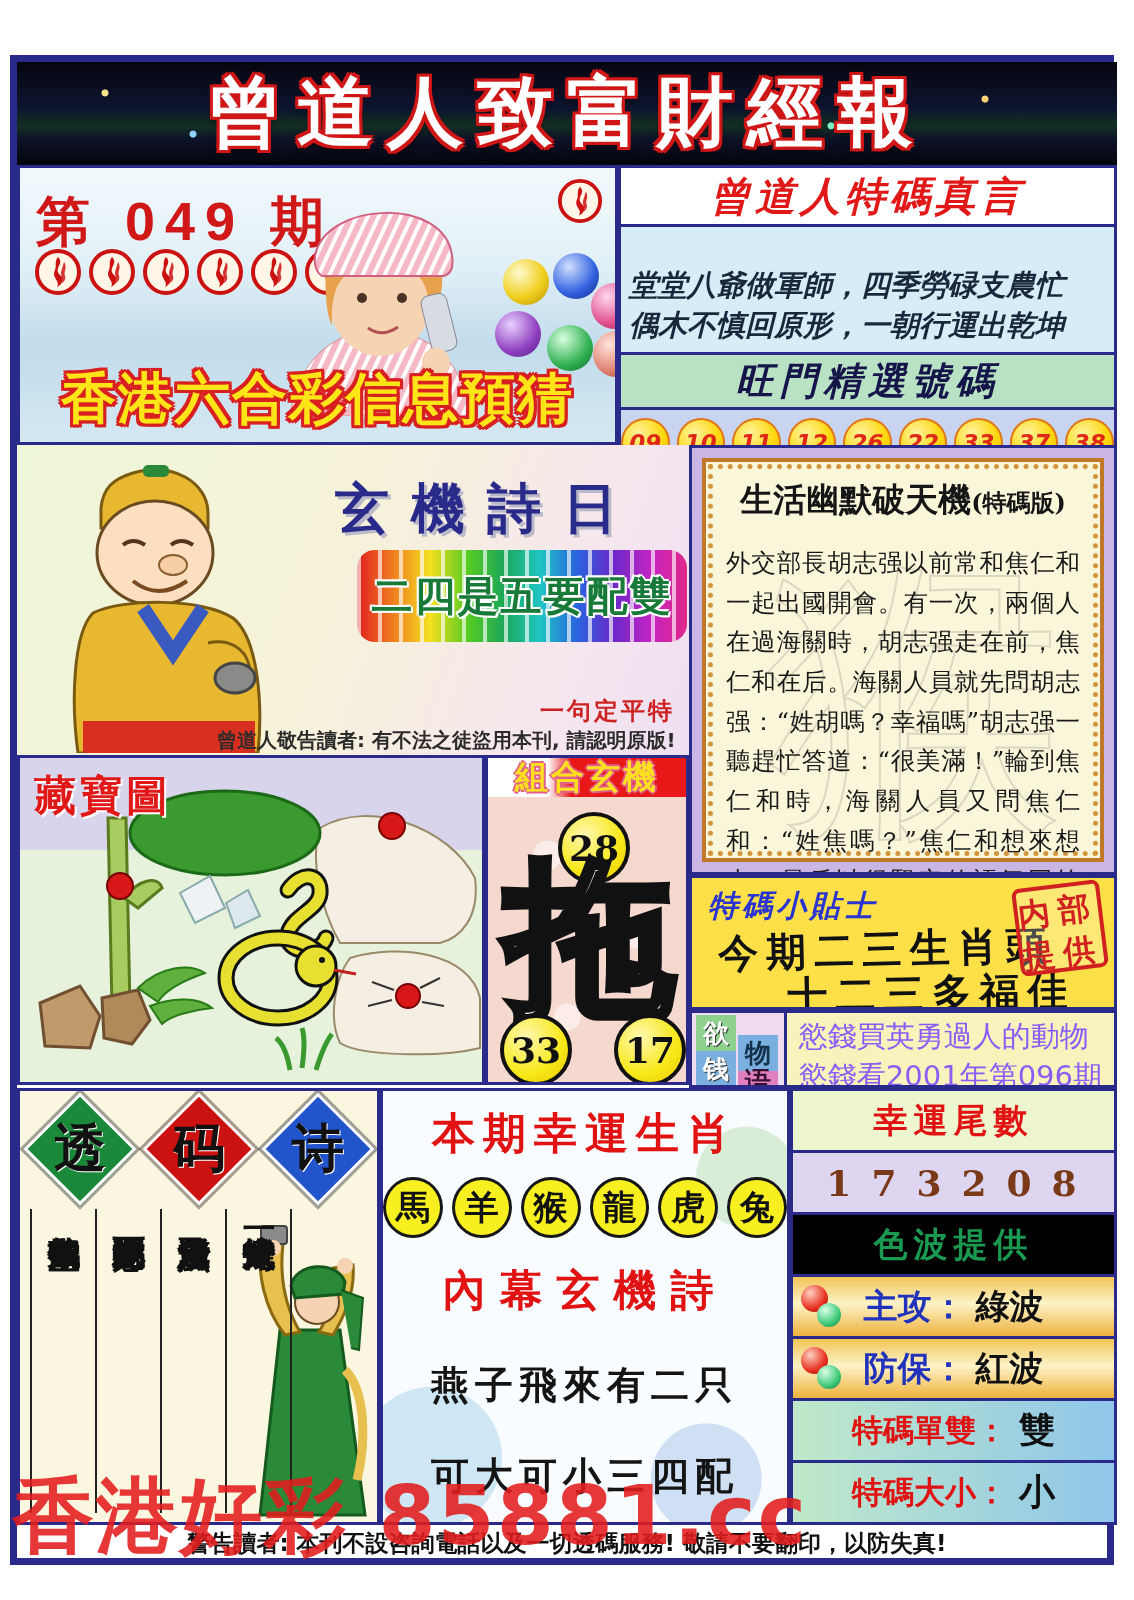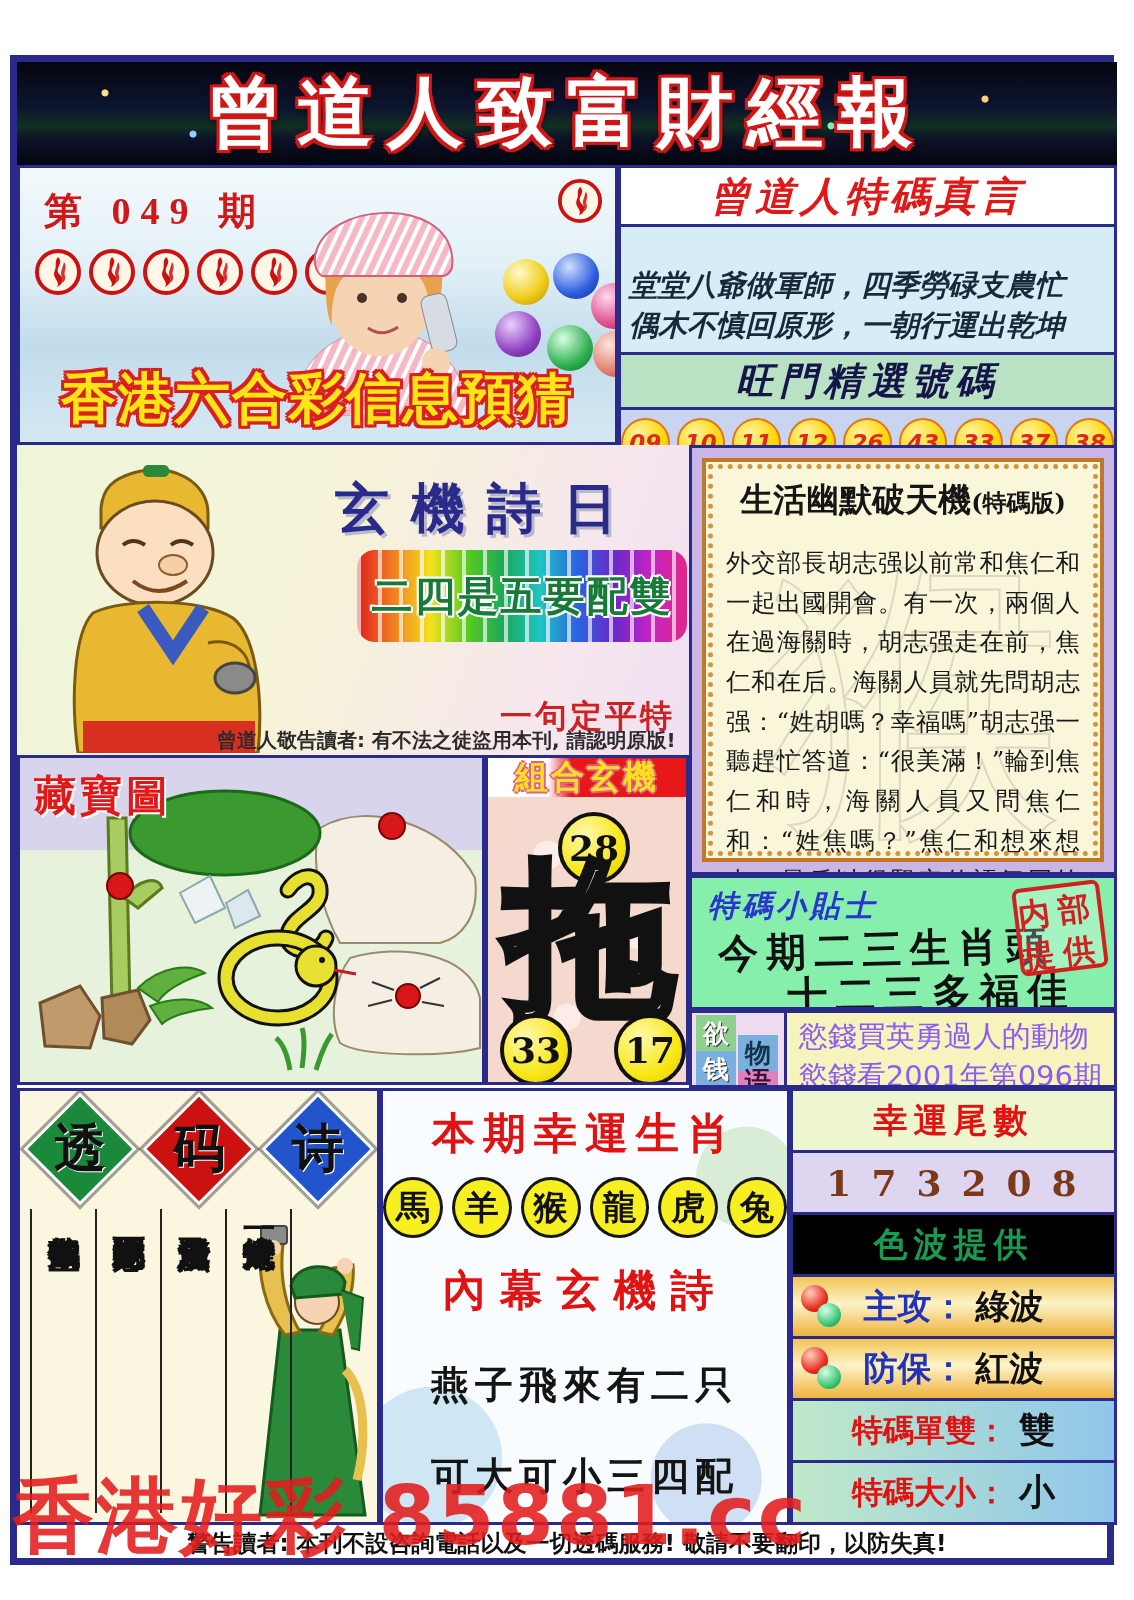--- a/index.html
+++ b/index.html
@@ -23,22 +23,22 @@
     display:flex;align-items:center;justify-content:center;}
   .banner h1{margin:0;font-size:76px;font-weight:900;color:#fff;letter-spacing:14px;
     font-family:"DejaVu Sans",sans-serif;
     text-shadow:-3px 0 #cf1717,3px 0 #cf1717,0 -3px #cf1717,0 3px #cf1717,
                 -3px -3px #cf1717,3px 3px #cf1717,3px -3px #cf1717,-3px 3px #cf1717,
                 0 7px 8px rgba(0,0,0,.55);}
 
   
   .photo{left:17px;top:165px;width:601px;height:280px;
     background:linear-gradient(180deg,#f2f9fc 0%,#e2f0f7 35%,#c2dcec 65%,#d4e8f2 100%);}
-  .issue{position:absolute;left:24px;top:18px;color:#d01818;font-weight:900;
-    font-size:38px;letter-spacing:10px;font-family:Liberation Serif, serif;}
+  .issue{position:absolute;left:16px;top:18px;color:#d01818;font-weight:900;
+    font-size:54px;letter-spacing:10px;font-family:Liberation Sans, sans-serif;}
   .flames{position:absolute;left:14px;top:80px;display:flex;gap:6px;}
   .flame{width:48px;height:48px;}
   .flame-corner{position:absolute;right:12px;top:10px;width:46px;height:46px;}
   .balls{position:absolute;left:475px;top:85px;width:130px;height:130px;}
   .ball{position:absolute;width:46px;height:46px;border-radius:50%;}
   .subtitle{position:absolute;left:0;bottom:6px;width:100%;text-align:center;
     font-size:55px;font-weight:900;color:#ffe418;letter-spacing:2px;
     text-shadow:-3px 0 #d92020,3px 0 #d92020,0 -3px #d92020,0 3px #d92020,
       -3px -3px #d92020,3px 3px #d92020,3px -3px #d92020,-3px 3px #d92020;}
 
@@ -65,21 +65,21 @@
     background:linear-gradient(110deg,#eef6da 0%,#f6f3d8 45%,#f6e6ee 80%,#efe0f2 100%);}
   .mystery .ttl{position:absolute;left:318px;top:28px;font-size:54px;font-weight:900;
     color:#2a2a8a;letter-spacing:22px;text-shadow:3px 3px 0 #b9b9c9;}
   .rainbow{position:absolute;left:340px;top:105px;width:330px;height:92px;border-radius:18px;
     background:
       repeating-linear-gradient(90deg,rgba(255,255,255,.65) 0 4px,rgba(255,255,255,0) 4px 21px),
       linear-gradient(90deg,#e02020,#f08020,#f4e020,#58cc20,#1ca858,#1fc4c4,#2a64e0,#6a28c8,#c424c4,#e02888);
     display:flex;align-items:center;justify-content:center;}
   .rainbow span{font-size:41px;font-weight:900;color:#187a38;letter-spacing:2px;
     text-shadow:-2px 0 #fff,2px 0 #fff,0 -2px #fff,0 2px #fff,-2px -2px #fff,2px 2px #fff;}
-  .oneline{position:absolute;right:14px;top:250px;color:#cc2222;font-weight:900;font-size:32px;
+  .oneline{position:absolute;right:14px;top:250px;color:#cc2222;font-weight:900;font-size:24px;
     font-family:"DejaVu Serif",serif;letter-spacing:3px;}
   .notice{position:absolute;left:200px;top:282px;color:#2b2b2b;font-weight:700;font-size:20px;}
 
   
   .humor{left:689px;top:445px;width:428px;height:430px;background:#c9b6e4;padding:10px;}
   .humor .scroll{position:relative;width:100%;height:100%;box-sizing:border-box;
      background:#f9f6da;border:4px solid #c07828;outline:5px dotted #d4943c;outline-offset:-11px;}
   .humor .wm{position:absolute;left:60px;top:40px;font-size:300px;font-family:"DejaVu Serif",serif;
      color:transparent;-webkit-text-stroke:2px #c9c4b0;opacity:.6;pointer-events:none;}
   .humor h2{margin:16px 8px 6px;text-align:center;font-family:"DejaVu Serif",serif;
@@ -108,21 +108,21 @@
      text-shadow:-2px 0 #e0608a,2px 0 #e0608a,0 -2px #e0608a,0 2px #e0608a;}
   .cnum{position:absolute;width:64px;height:64px;border-radius:50%;
      background:radial-gradient(circle at 35% 30%,#fff8b0,#f7e818 60%,#e8c800);
      border:4px solid #111;display:flex;align-items:center;justify-content:center;
      font-size:36px;font-weight:900;color:#111;font-family:"DejaVu Serif",serif;}
   .cbig{position:absolute;left:10px;top:88px;width:184px;text-align:center;font-size:168px;
      font-weight:900;font-family:"DejaVu Serif",serif;color:#fff;-webkit-text-stroke:7px #111;
      text-shadow:0 0 2px #111;line-height:1.1;}
 
   
-  .tips{left:689px;top:875px;width:428px;height:135px;background:#86efac;}
+  .tips{left:689px;top:875px;width:428px;height:135px;background:#fde047;}
   .tips .ttl{position:absolute;left:16px;top:8px;color:#2a35d0;font-weight:900;font-size:30px;
      font-style:italic;letter-spacing:4px;font-family:"DejaVu Serif",serif;}
   .tips .l1{position:absolute;left:26px;top:44px;font-size:40px;color:#111;
      font-family:"DejaVu Serif",serif;font-weight:700;transform:rotate(-1.5deg);letter-spacing:8px;}
   .tips .l2{position:absolute;left:96px;top:88px;font-size:40px;color:#111;
      font-family:"DejaVu Serif",serif;font-weight:700;transform:rotate(-1deg);letter-spacing:8px;}
   .seal{position:absolute;right:10px;top:6px;width:88px;height:88px;border:4px solid #d02020;
      border-radius:8px;transform:rotate(-7deg);color:#d02020;font-family:"DejaVu Serif",serif;
      font-weight:900;font-size:32px;line-height:42px;text-align:center;letter-spacing:8px;
      padding-top:2px;box-sizing:border-box;background:rgba(255,255,255,.25);}
@@ -288,21 +288,21 @@
     </div>
     <div class="band">
       <span>旺門精選號碼</span>
     </div>
     <div class="nums">
       <span class="num">09</span>
       <span class="num">10</span>
       <span class="num">11</span>
       <span class="num">12</span>
       <span class="num">26</span>
-      <span class="num">43</span>
+      <span class="num">22</span>
       <span class="num">33</span>
       <span class="num">37</span>
       <span class="num">38</span>
     </div>
   </div>
 
   <div class="panel mystery">
     <svg width="310" height="300" viewBox="0 0 310 300" style="position:absolute;left:6px;top:8px;">
       <path d="M110 20 C150 8 185 30 185 60 L185 75 L78 75 L78 55 C80 35 90 26 110 20 Z" fill="#e8b830" stroke="#7a5a10" stroke-width="3"></path>
       <rect x="120" y="12" width="26" height="12" rx="5" fill="#2a8a3a"></rect>

